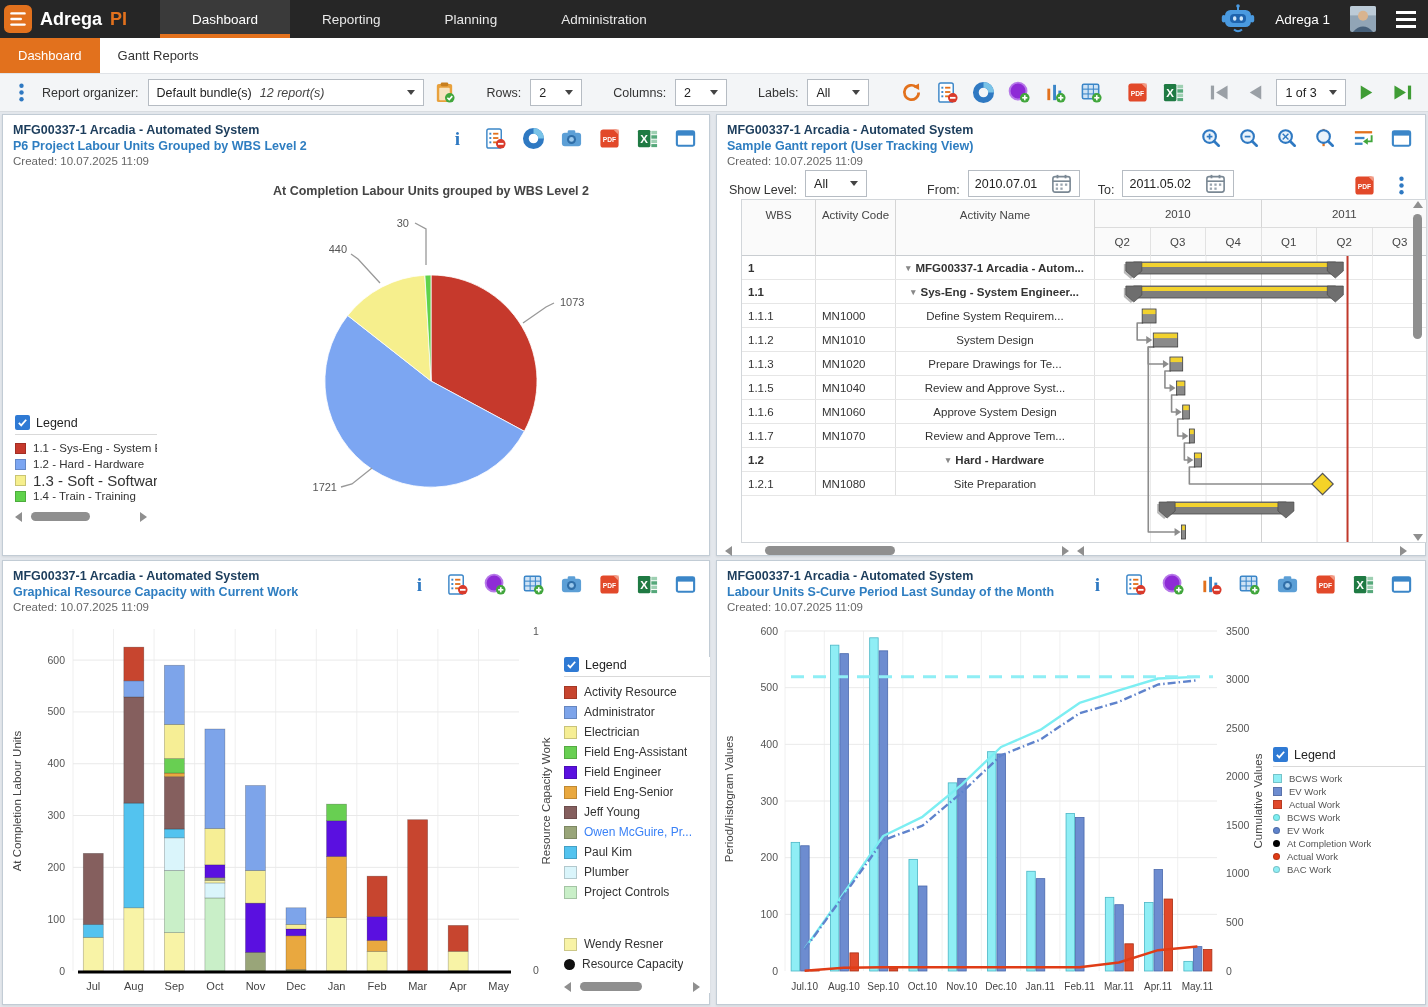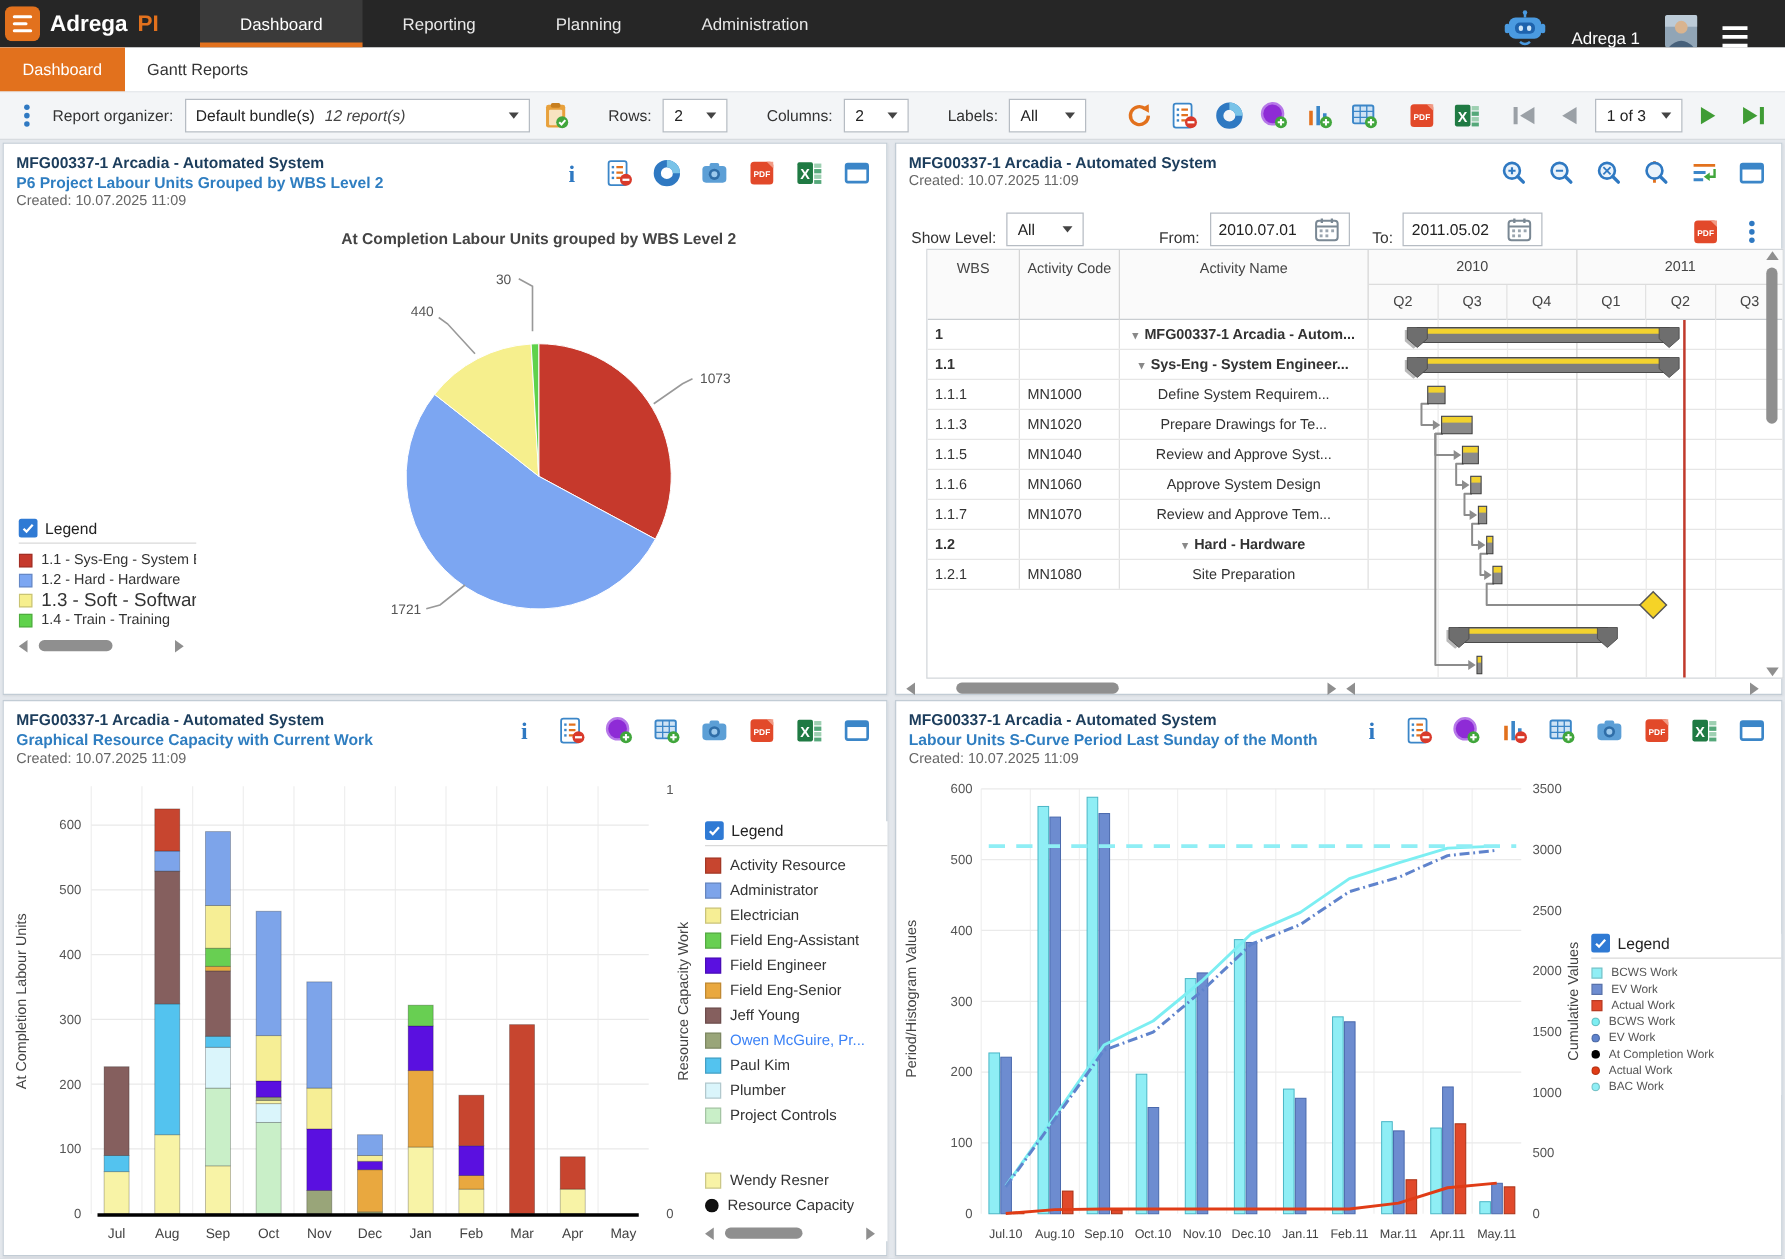--- a/index.html
+++ b/index.html
@@ -8,21 +8,21 @@
 
 .topnav{position:absolute;left:0;top:0;width:100%;height:38px;background:#262626;display:flex;align-items:stretch}
 .brand{display:flex;align-items:center;gap:8px;padding:0 4px;min-width:160px}
 .brand-icon{width:28px;height:28px;display:inline-flex}
 .brand-name{color:#fff;font-size:18px;font-weight:bold}
 .brand-suffix{color:#e2711d;font-size:18px;font-weight:bold}
 .navtabs{display:flex;align-items:stretch}
 .navtab{position:relative;display:flex;align-items:center;padding:0 32px;color:#e8e8e8;font-size:13.5px;cursor:pointer}
 .navtab.active{background:#3a3a3a;color:#fff}
 .navtab.active::after{content:"";position:absolute;left:0;right:0;bottom:0;height:4px;background:#e2711d}
-.nav-right{margin-left:auto;display:flex;align-items:flex-end;gap:20px;padding-right:30px}
+.nav-right{margin-left:auto;display:flex;align-items:center;gap:20px;padding-right:12px}
 .nav-user{color:#fff;font-size:13.5px}
 .avatar{width:26px;height:26px;border-radius:2px;overflow:hidden;display:inline-flex}
 .robot{width:34px;height:30px;display:inline-flex}
 .hamb{display:inline-flex;flex-direction:column;gap:4px;cursor:pointer}
 .hamb i{display:block;width:20px;height:3px;background:#fff}
 
 .subbar{position:absolute;left:0;top:38px;width:100%;height:36px;background:#fff;border-bottom:1px solid #e0e3e7;display:flex}
 .subtab{display:flex;align-items:center;padding:0 18px;font-size:13px;color:#333;cursor:pointer}
 .subtab.active{background:#e2711d;color:#fff}
 
@@ -422,20 +422,21 @@
             <span class="thumb" style="left: 4px; width: 55%;"></span>
           </span>
           <i class="arr arrR"></i>
         </div>
       </div>
     </section>
 
   <section class="panel" id="panel-1" style="left:716px;top:114px;width:710px;height:442px">
     <div class="ph">
       <div class="pt">MFG00337-1 Arcadia - Automated System</div>
+      <div class="ps">Sample Gantt report (User Tracking View)</div>
       <div class="pc">Created: 10.07.2025 11:09</div>
       <div class="picons">
           <span class="ic">
             <svg viewBox="0 0 24 24">
               <circle cx="10" cy="10" r="6.6" fill="#eaf3fb" stroke="#2f79c2" stroke-width="2.2"></circle>
               <line x1="14.8" y1="14.8" x2="19.5" y2="19.5" stroke="#2f79c2" stroke-width="2.8" stroke-linecap="round"></line>
               <g stroke="#2f79c2" stroke-width="1.8">
                 <line x1="7" y1="10" x2="13" y2="10"></line>
                 <line x1="10" y1="7" x2="10" y2="13"></line>
               </g>
@@ -578,20 +579,27 @@
             <span class="gc gc3">
               <span class="tri">▾</span>
               <span>Sys-Eng - System Engineer...</span>
             </span>
           </div>
           <div class="grow">
             <span class="gc gc1">1.1.1</span>
             <span class="gc gc2">MN1000</span>
             <span class="gc gc3">
               <span>Define System Requirem...</span>
+            </span>
+          </div>
+          <div class="grow">
+            <span class="gc gc1">1.1.2</span>
+            <span class="gc gc2">MN1010</span>
+            <span class="gc gc3">
+              <span>System Design</span>
             </span>
           </div>
           <div class="grow">
             <span class="gc gc1">1.1.3</span>
             <span class="gc gc2">MN1020</span>
             <span class="gc gc3">
               <span>Prepare Drawings for Te...</span>
             </span>
           </div>
           <div class="grow">

